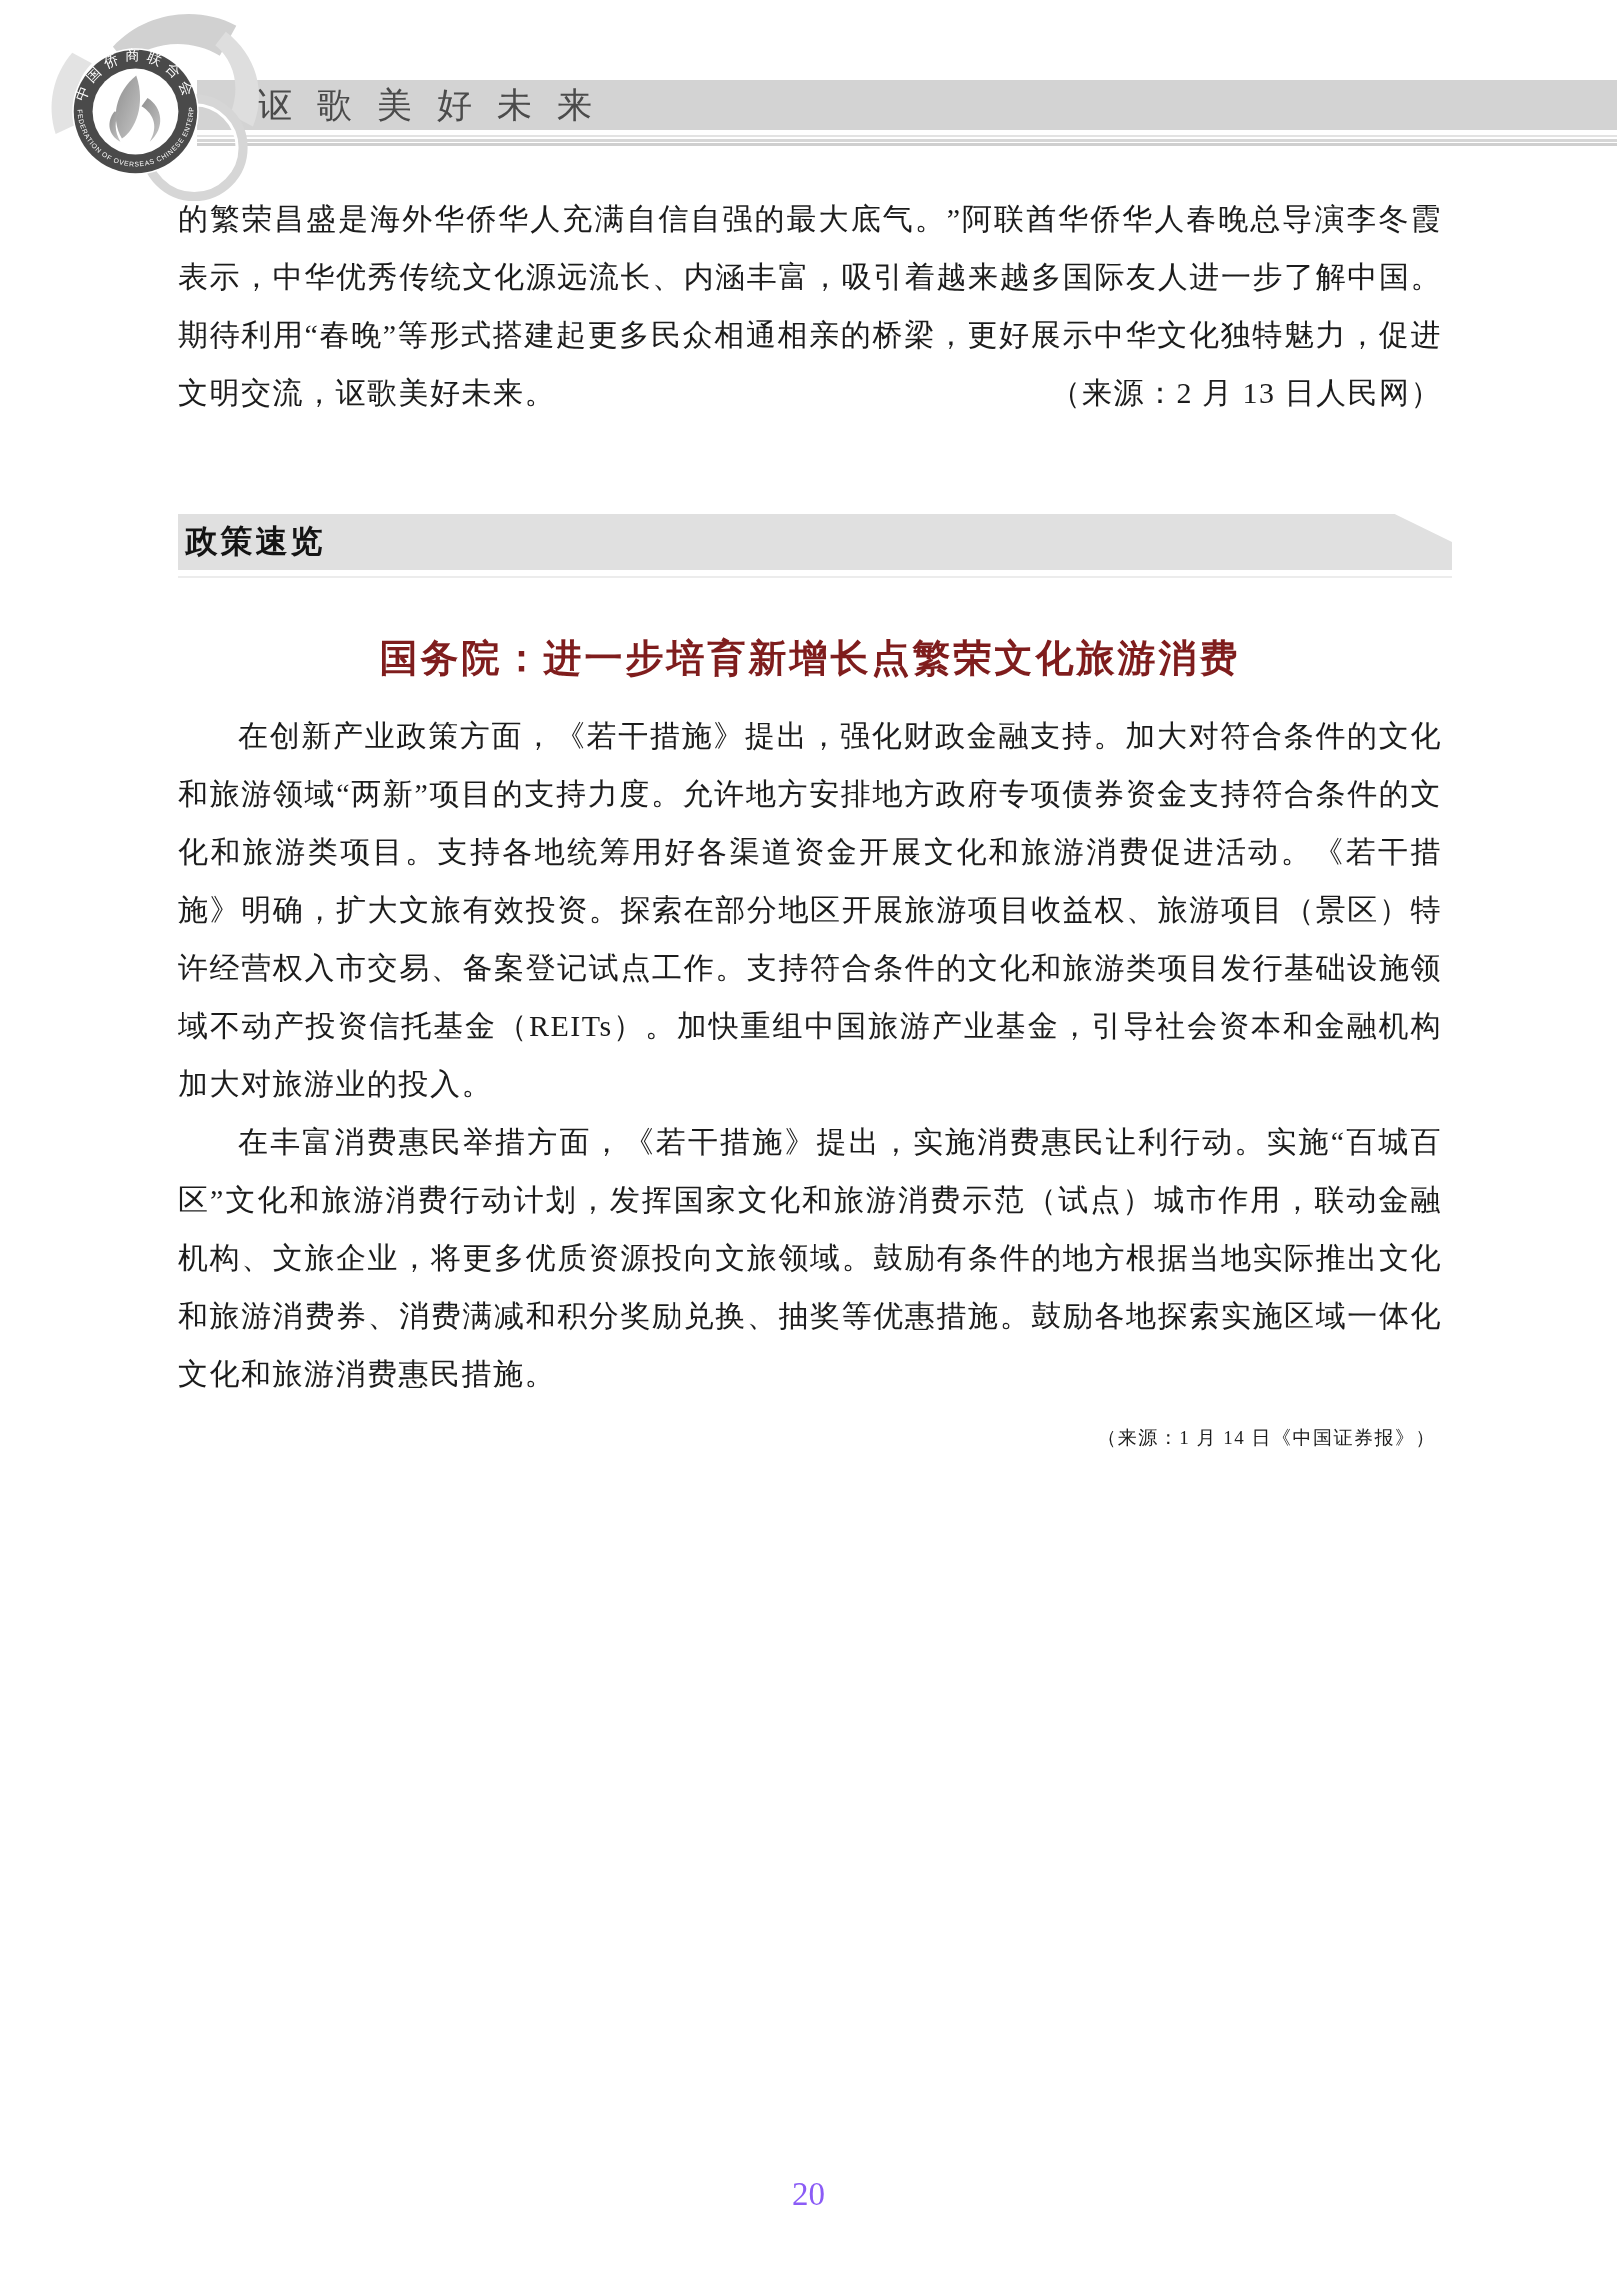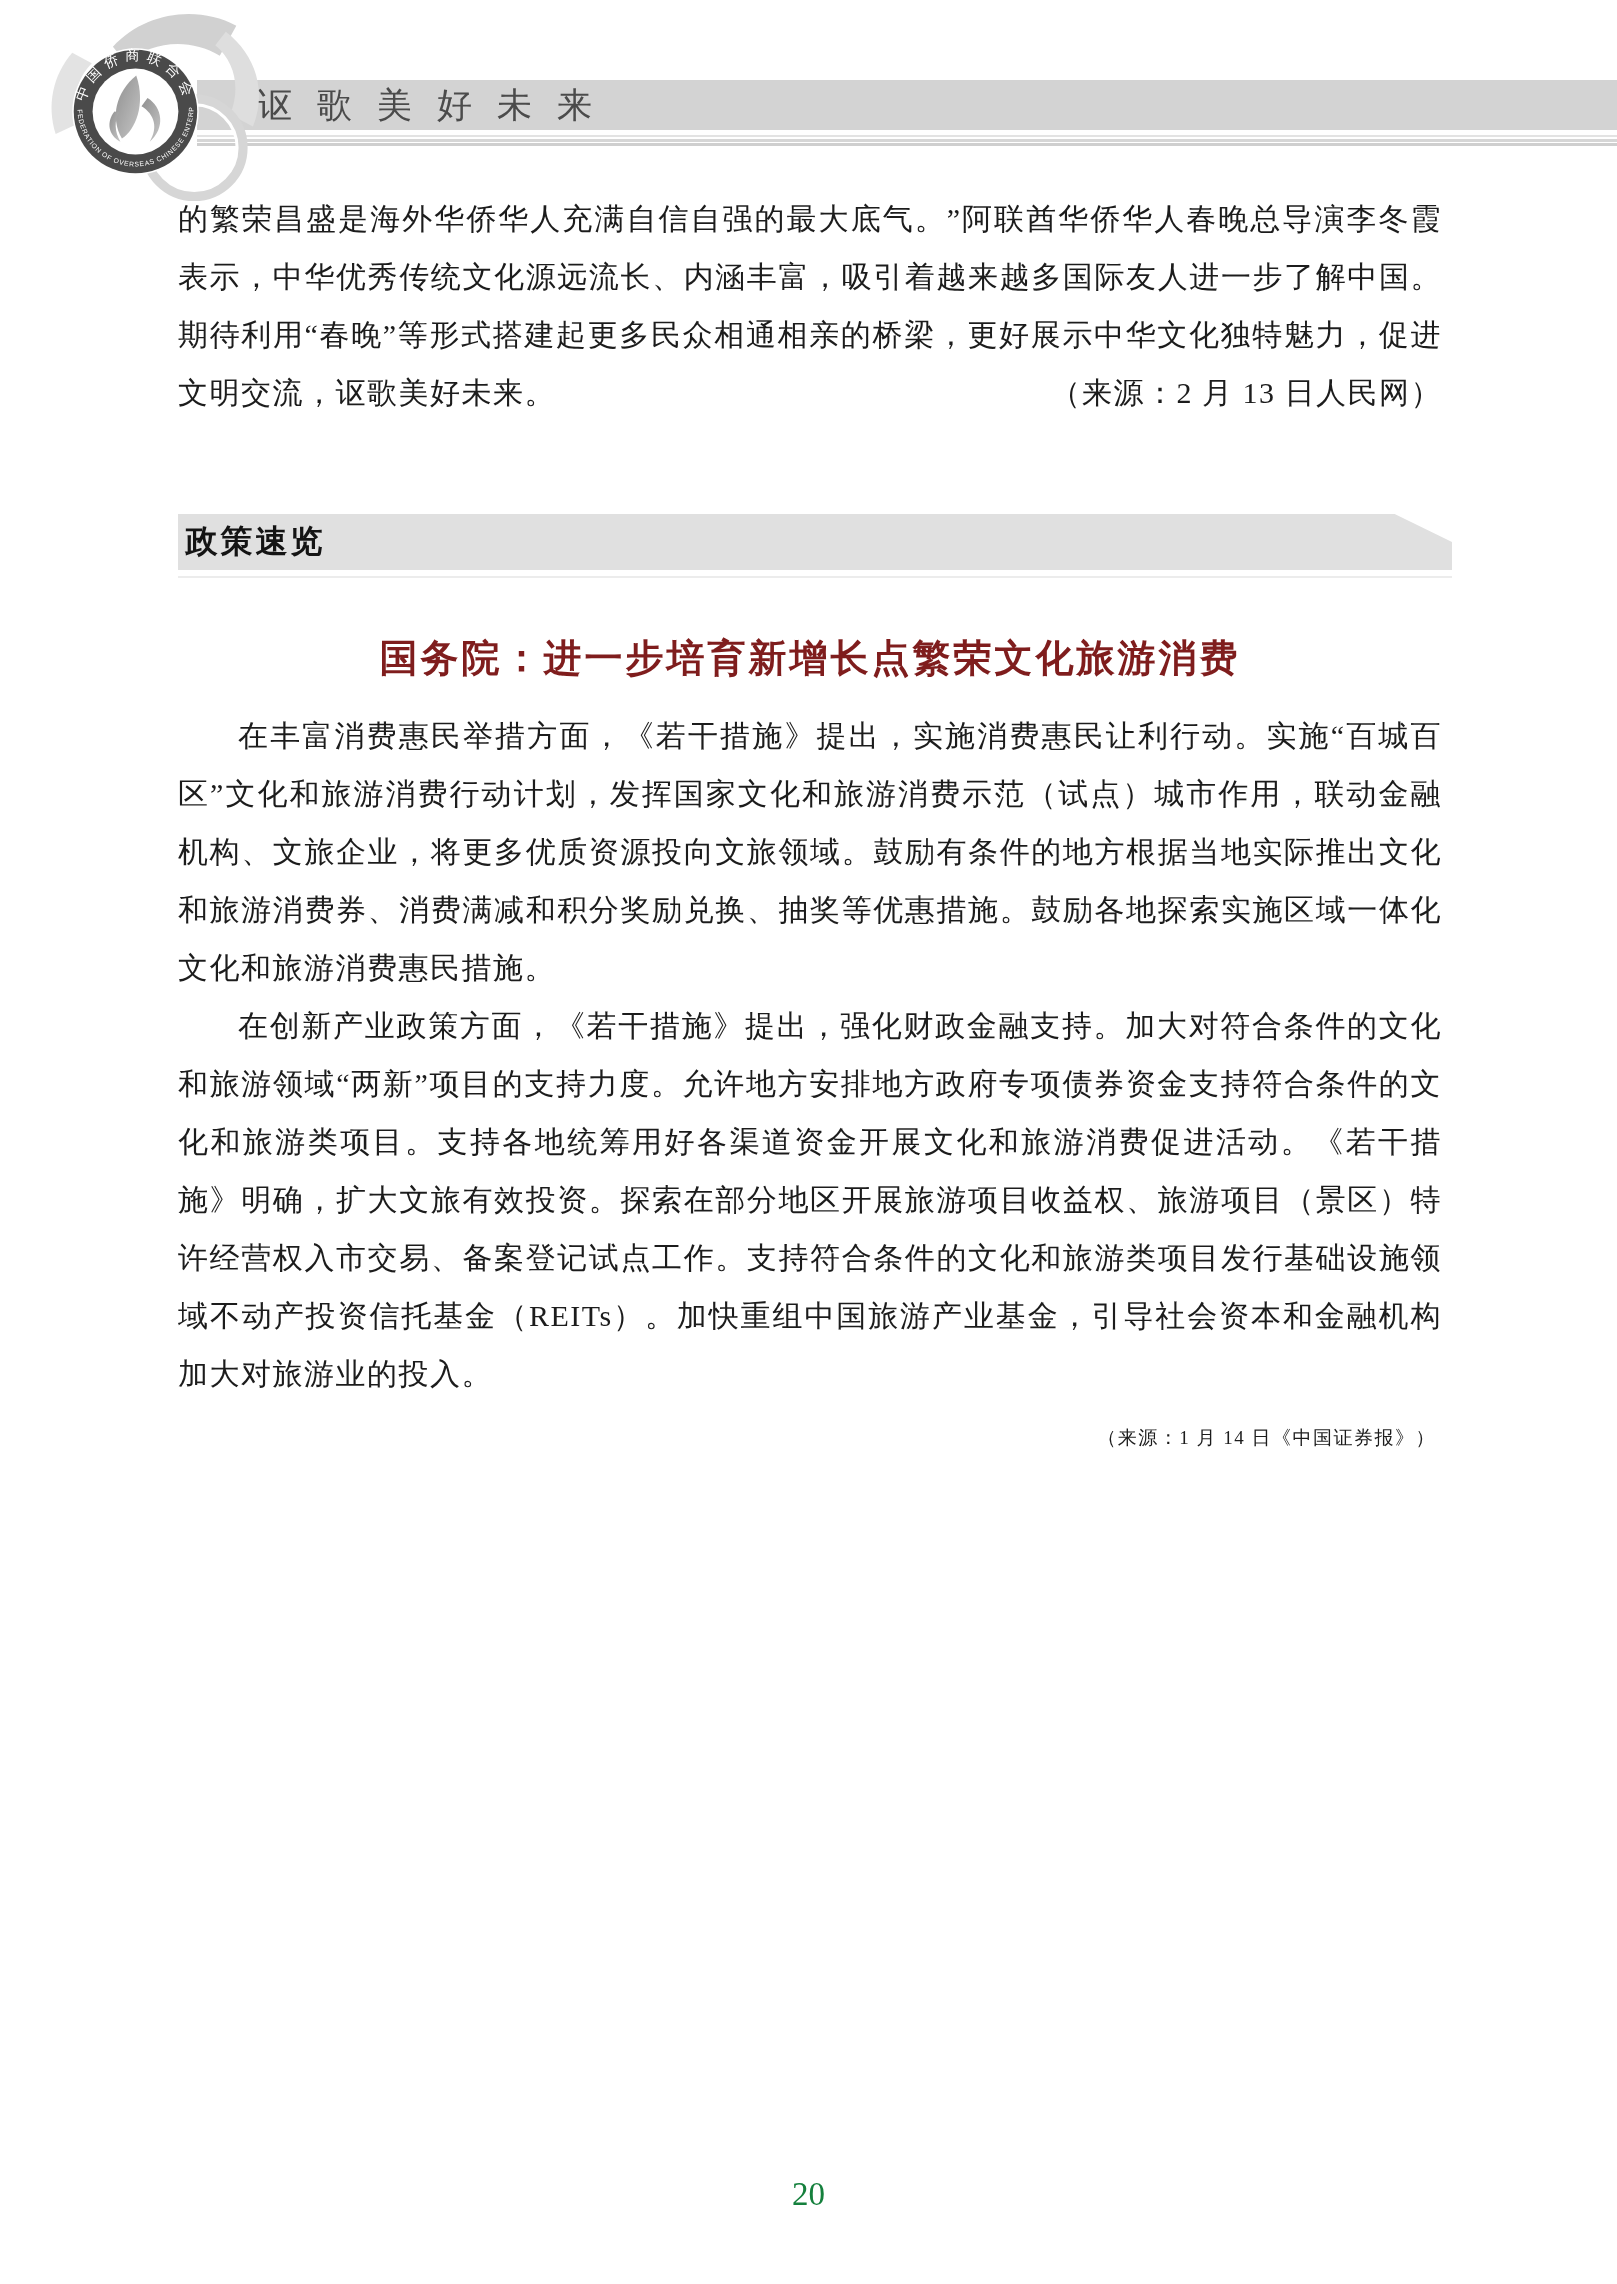--- a/index.html
+++ b/index.html
@@ -107,21 +107,21 @@
     text-align:right;
     margin:6px;
   }
   
   .page-number{
     position:absolute;
     left:0; top:2176px;
     width:1617px;
     text-align:center;
     font-size:33px;
-    color:#15803d;
+    color:#8b5cf6;
   }
 </style>
 </head>
 <body>
 
 <div class="page">
 
   <div class="header-band">
     <div class="header-band-title">讴歌美好未来</div>
   </div>
@@ -172,21 +172,21 @@
   </div>
 
   <div class="section-band">
     <div class="section-band-title">政策速览</div>
   </div>
   <div class="section-underline"></div>
 
   <h1 class="article-title">国务院：进一步培育新增长点繁荣文化旅游消费</h1>
 
   <div class="content article-body" style="position:absolute;">
+    <p class="body-text indent">在创新产业政策方面，《若干措施》提出，强化财政金融支持。加大对符合条件的文化和旅游领域“两新”项目的支持力度。允许地方安排地方政府专项债券资金支持符合条件的文化和旅游类项目。支持各地统筹用好各渠道资金开展文化和旅游消费促进活动。《若干措施》明确，扩大文旅有效投资。探索在部分地区开展旅游项目收益权、旅游项目（景区）特许经营权入市交易、备案登记试点工作。支持符合条件的文化和旅游类项目发行基础设施领域不动产投资信托基金（REITs）。加快重组中国旅游产业基金，引导社会资本和金融机构加大对旅游业的投入。</p>
     <p class="body-text indent">在丰富消费惠民举措方面，《若干措施》提出，实施消费惠民让利行动。实施“百城百区”文化和旅游消费行动计划，发挥国家文化和旅游消费示范（试点）城市作用，联动金融机构、文旅企业，将更多优质资源投向文旅领域。鼓励有条件的地方根据当地实际推出文化和旅游消费券、消费满减和积分奖励兑换、抽奖等优惠措施。鼓励各地探索实施区域一体化文化和旅游消费惠民措施。</p>
-    <p class="body-text indent">在创新产业政策方面，《若干措施》提出，强化财政金融支持。加大对符合条件的文化和旅游领域“两新”项目的支持力度。允许地方安排地方政府专项债券资金支持符合条件的文化和旅游类项目。支持各地统筹用好各渠道资金开展文化和旅游消费促进活动。《若干措施》明确，扩大文旅有效投资。探索在部分地区开展旅游项目收益权、旅游项目（景区）特许经营权入市交易、备案登记试点工作。支持符合条件的文化和旅游类项目发行基础设施领域不动产投资信托基金（REITs）。加快重组中国旅游产业基金，引导社会资本和金融机构加大对旅游业的投入。</p>
     <p class="article-source">（来源：1 月 14 日《中国证券报》）</p>
   </div>
 
   <div class="page-number">20</div>
 
 </div>
 
 
 </body></html>

